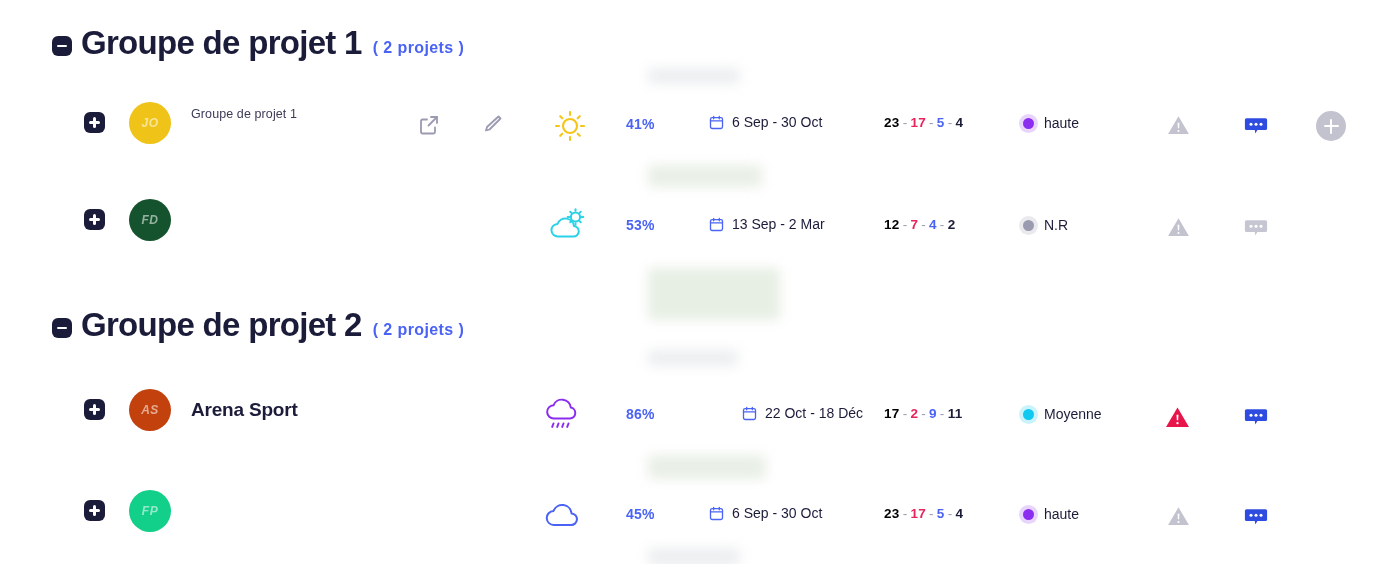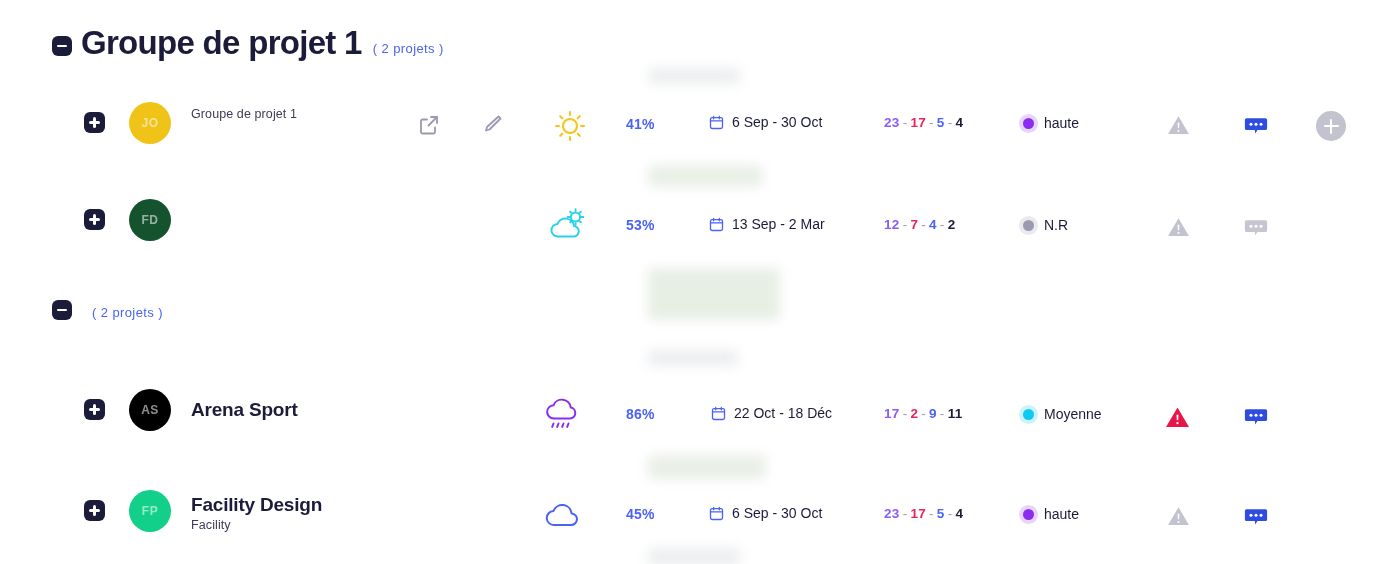--- a/index.html
+++ b/index.html
@@ -33,26 +33,27 @@
   .collapse-toggle .bar {
     width: 10px; height: 2.5px; background: #ffffff; border-radius: 2px;
   }
   .group-title {
     font-size: 33px;
     font-weight: 700;
     letter-spacing: -0.7px;
     color: #1b1b3a;
   }
   .group-count {
-    font-size: 13px;
+    font-size: 16px;
     color: #4a63f5;
     letter-spacing: 0.4px;
     margin-left: 11px;
     position: relative;
     top: -1px;
+    font-weight: bold;
   }
 
   
   .project-row { position: absolute; left: 0; right: 0; height: 62px; }
 
   .expand-btn {
     position: absolute;
     width: 21px; height: 21px;
     background: #1b1b3a;
     border-radius: 6px;
@@ -65,20 +66,21 @@
   .avatar {
     position: absolute;
     width: 42px; height: 42px;
     border-radius: 50%;
     display: flex; align-items: center; justify-content: center;
     color: rgba(255,255,255,0.55);
     font-size: 12px;
     font-weight: 700;
     letter-spacing: 0.5px;
     cursor: pointer;
+    font-style: italic;
   }
 
   .proj-names { position: absolute; }
   .proj-title {
     font-size: 19px;
     font-weight: 700;
     color: #1b1b3a;
     letter-spacing: -0.2px;
     white-space: nowrap;
     line-height: 1.15;
@@ -113,21 +115,21 @@
   .daterange svg { margin-right: 8px; flex: none; }
 
   .counts {
     position: absolute;
     font-size: 13.5px;
     font-weight: 700;
     white-space: nowrap;
     letter-spacing: 0.3px;
   }
   .counts .sep { color: #9a9ab0; font-weight: 400; margin: 0 3px; }
-  .c-green  { color: #8b5cf6; }
+  .c-green  { color: #000000; }
   .c-red    { color: #e8245c; }
   .c-blue   { color: #4a63f5; }
   .c-dark   { color: #1b1b3a; }
 
   .priority {
     position: absolute;
     display: flex; align-items: center;
     font-size: 14px;
     color: #1b1b3a;
     white-space: nowrap;
@@ -304,48 +306,49 @@
           <circle cx="13" cy="11.2" r="1.5" fill="#ffffff"></circle>
           <circle cx="18" cy="11.2" r="1.5" fill="#ffffff"></circle>
       </svg>
     </span>
   </div>
 
   <div class="group-header" style="left:52px; top:306px;">
     <span class="collapse-toggle">
         <span class="bar"></span>
       </span>
+    <span class="group-title">Groupe de projet 2</span>
     <span class="group-count">( 2 projets )</span>
   </div>
 
   <div class="project-row" style="top:380px;">
     <span class="expand-btn" style="left:84px; top:19px;">
       <span class="plus-h"></span>
         <span class="plus-v"></span>
     </span>
 
-    <span class="avatar" style="left:129px; top:9px; background:#000000;">
+    <span class="avatar" style="left:129px; top:9px; background:#c2410c;">
       <span>AS</span>
     </span>
 
     <div class="proj-names" style="left:191px; top:19px;">
       <div class="proj-title">Arena Sport</div>
       <div class="proj-sub"></div>
     </div>
 
     <span class="static-icon" style="left:538px; top:8px;">
       <svg width="48" height="50" viewBox="0 0 48 50" fill="none" stroke="#8b2df0" stroke-width="2" stroke-linecap="round" stroke-linejoin="round">
         <path d="M16 30.5a6.6 6.6 0 0 1-.5-13.2 9 9 0 0 1 17.3 2.3 5.5 5.5 0 0 1-.8 10.9z"></path>
         <path d="M15.5 35.5l-1.3 3.4M20.5 35.5l-1.3 3.4M25.5 35.5l-1.3 3.4M30.5 35.5l-1.3 3.4"></path>
       </svg>
     </span>
 
     <span class="pct" style="left:626px; top:26px;">86%</span>
 
-    <span class="daterange" style="left:678px; top:25px;padding-left:33px;">
+    <span class="daterange" style="left:709px; top:25px;padding-left:33px;">
       <svg width="15" height="15" viewBox="0 0 16 16" fill="none" stroke="#4a63f5" stroke-width="1.4">
         <rect x="1.6" y="2.8" width="12.8" height="11.6" rx="1.8"></rect>
         <path d="M1.6 6.2h12.8M5 1.6v2.4M11 1.6v2.4" stroke-linecap="round"></path>
       </svg>
       <span>22 Oct - 18 Déc</span>
     </span>
 
     <span class="counts" style="left:884px; top:26px;">
       <span class="c-green">17</span><span class="sep">-</span><span class="c-red">2</span><span class="sep">-</span><span class="c-blue">9</span><span class="sep">-</span><span class="c-dark">11</span>
     </span>
@@ -375,24 +378,20 @@
   <div class="project-row" style="top:482px;padding-left:40px;">
     <span class="expand-btn" style="left:84px; top:18px;">
       <span class="plus-h"></span>
         <span class="plus-v"></span>
     </span>
 
     <span class="avatar" style="left:129px; top:8px; background:#12cf8a;">
       <span>FP</span>
     </span>
 
-    <div class="proj-names" style="left:191px; top:12px;">
-      <div class="proj-title">Facility Design</div>
-      <div class="proj-sub">Facility</div>
-    </div>
 
     <span class="static-icon" style="left:538px; top:12px;">
       <svg width="50" height="40" viewBox="0 0 50 40" fill="none" stroke="#4a63f5" stroke-width="2" stroke-linecap="round" stroke-linejoin="round">
         <path d="M16 31a7 7 0 0 1-.5-14 9.4 9.4 0 0 1 18.1 2.4A5.8 5.8 0 0 1 32.7 31z"></path>
       </svg>
     </span>
 
     <span class="pct" style="left:626px; top:24px;">45%</span>
 
     <span class="daterange" style="left:709px; top:23px;">

